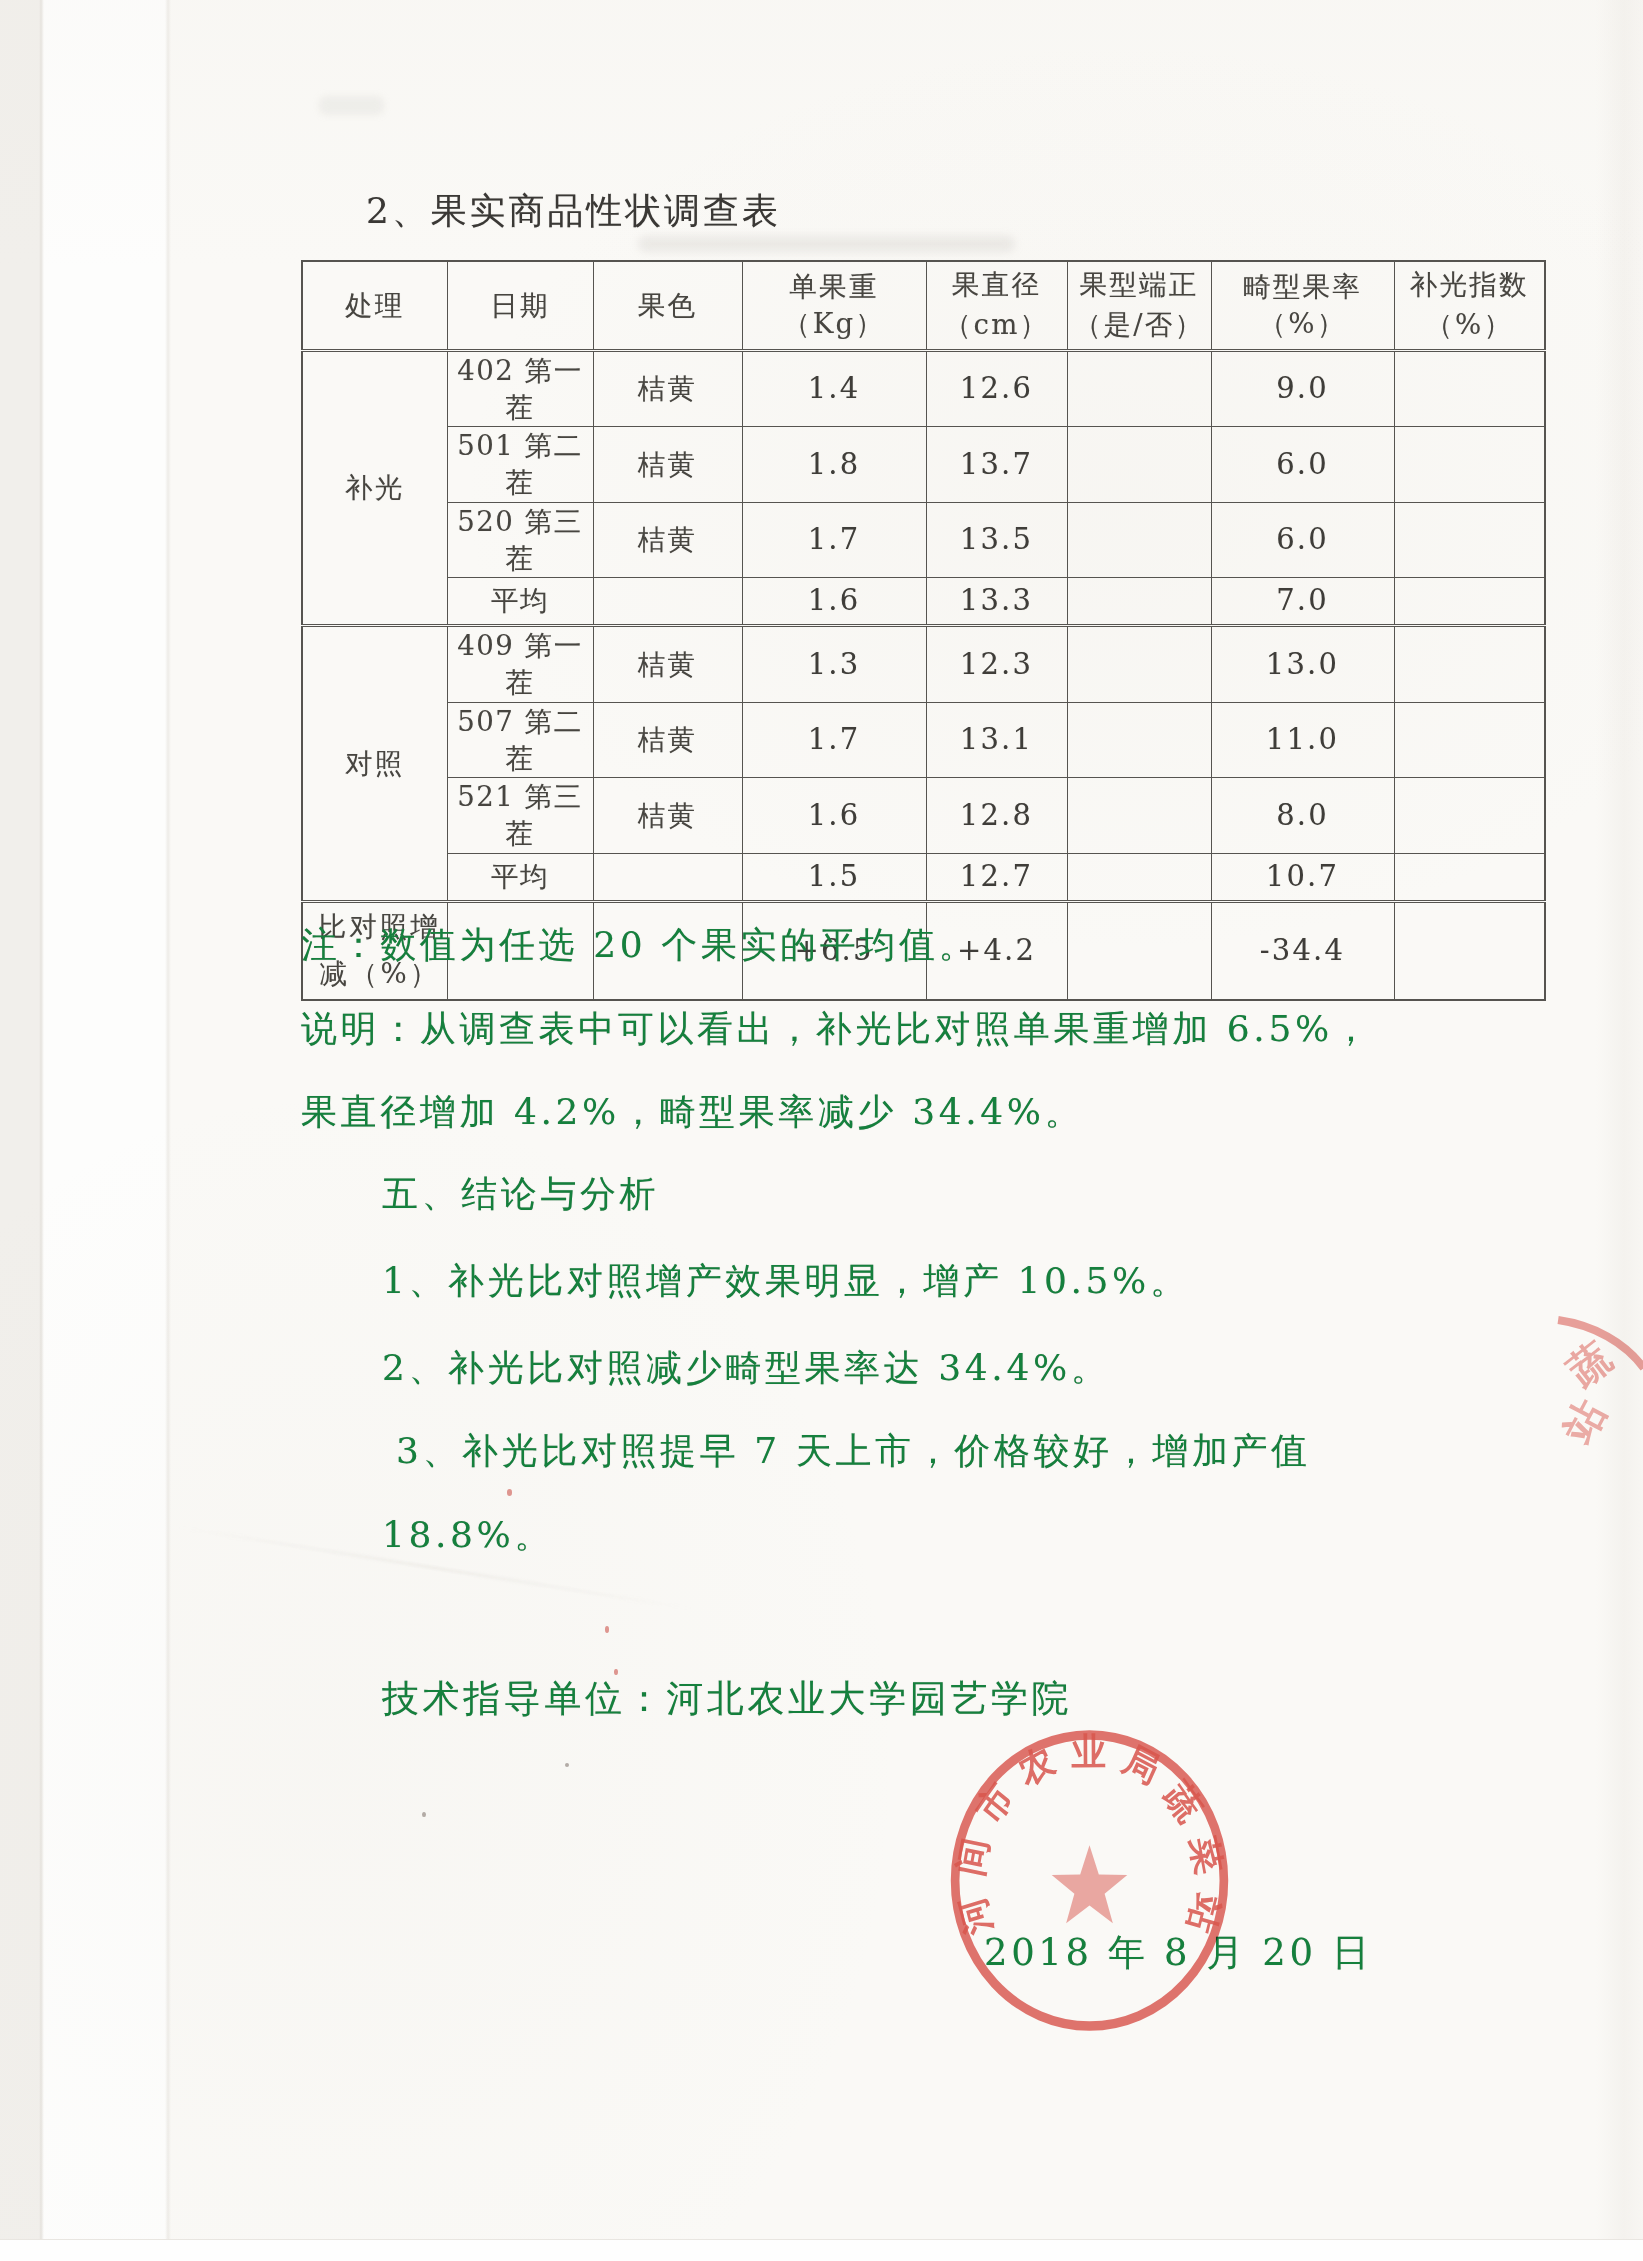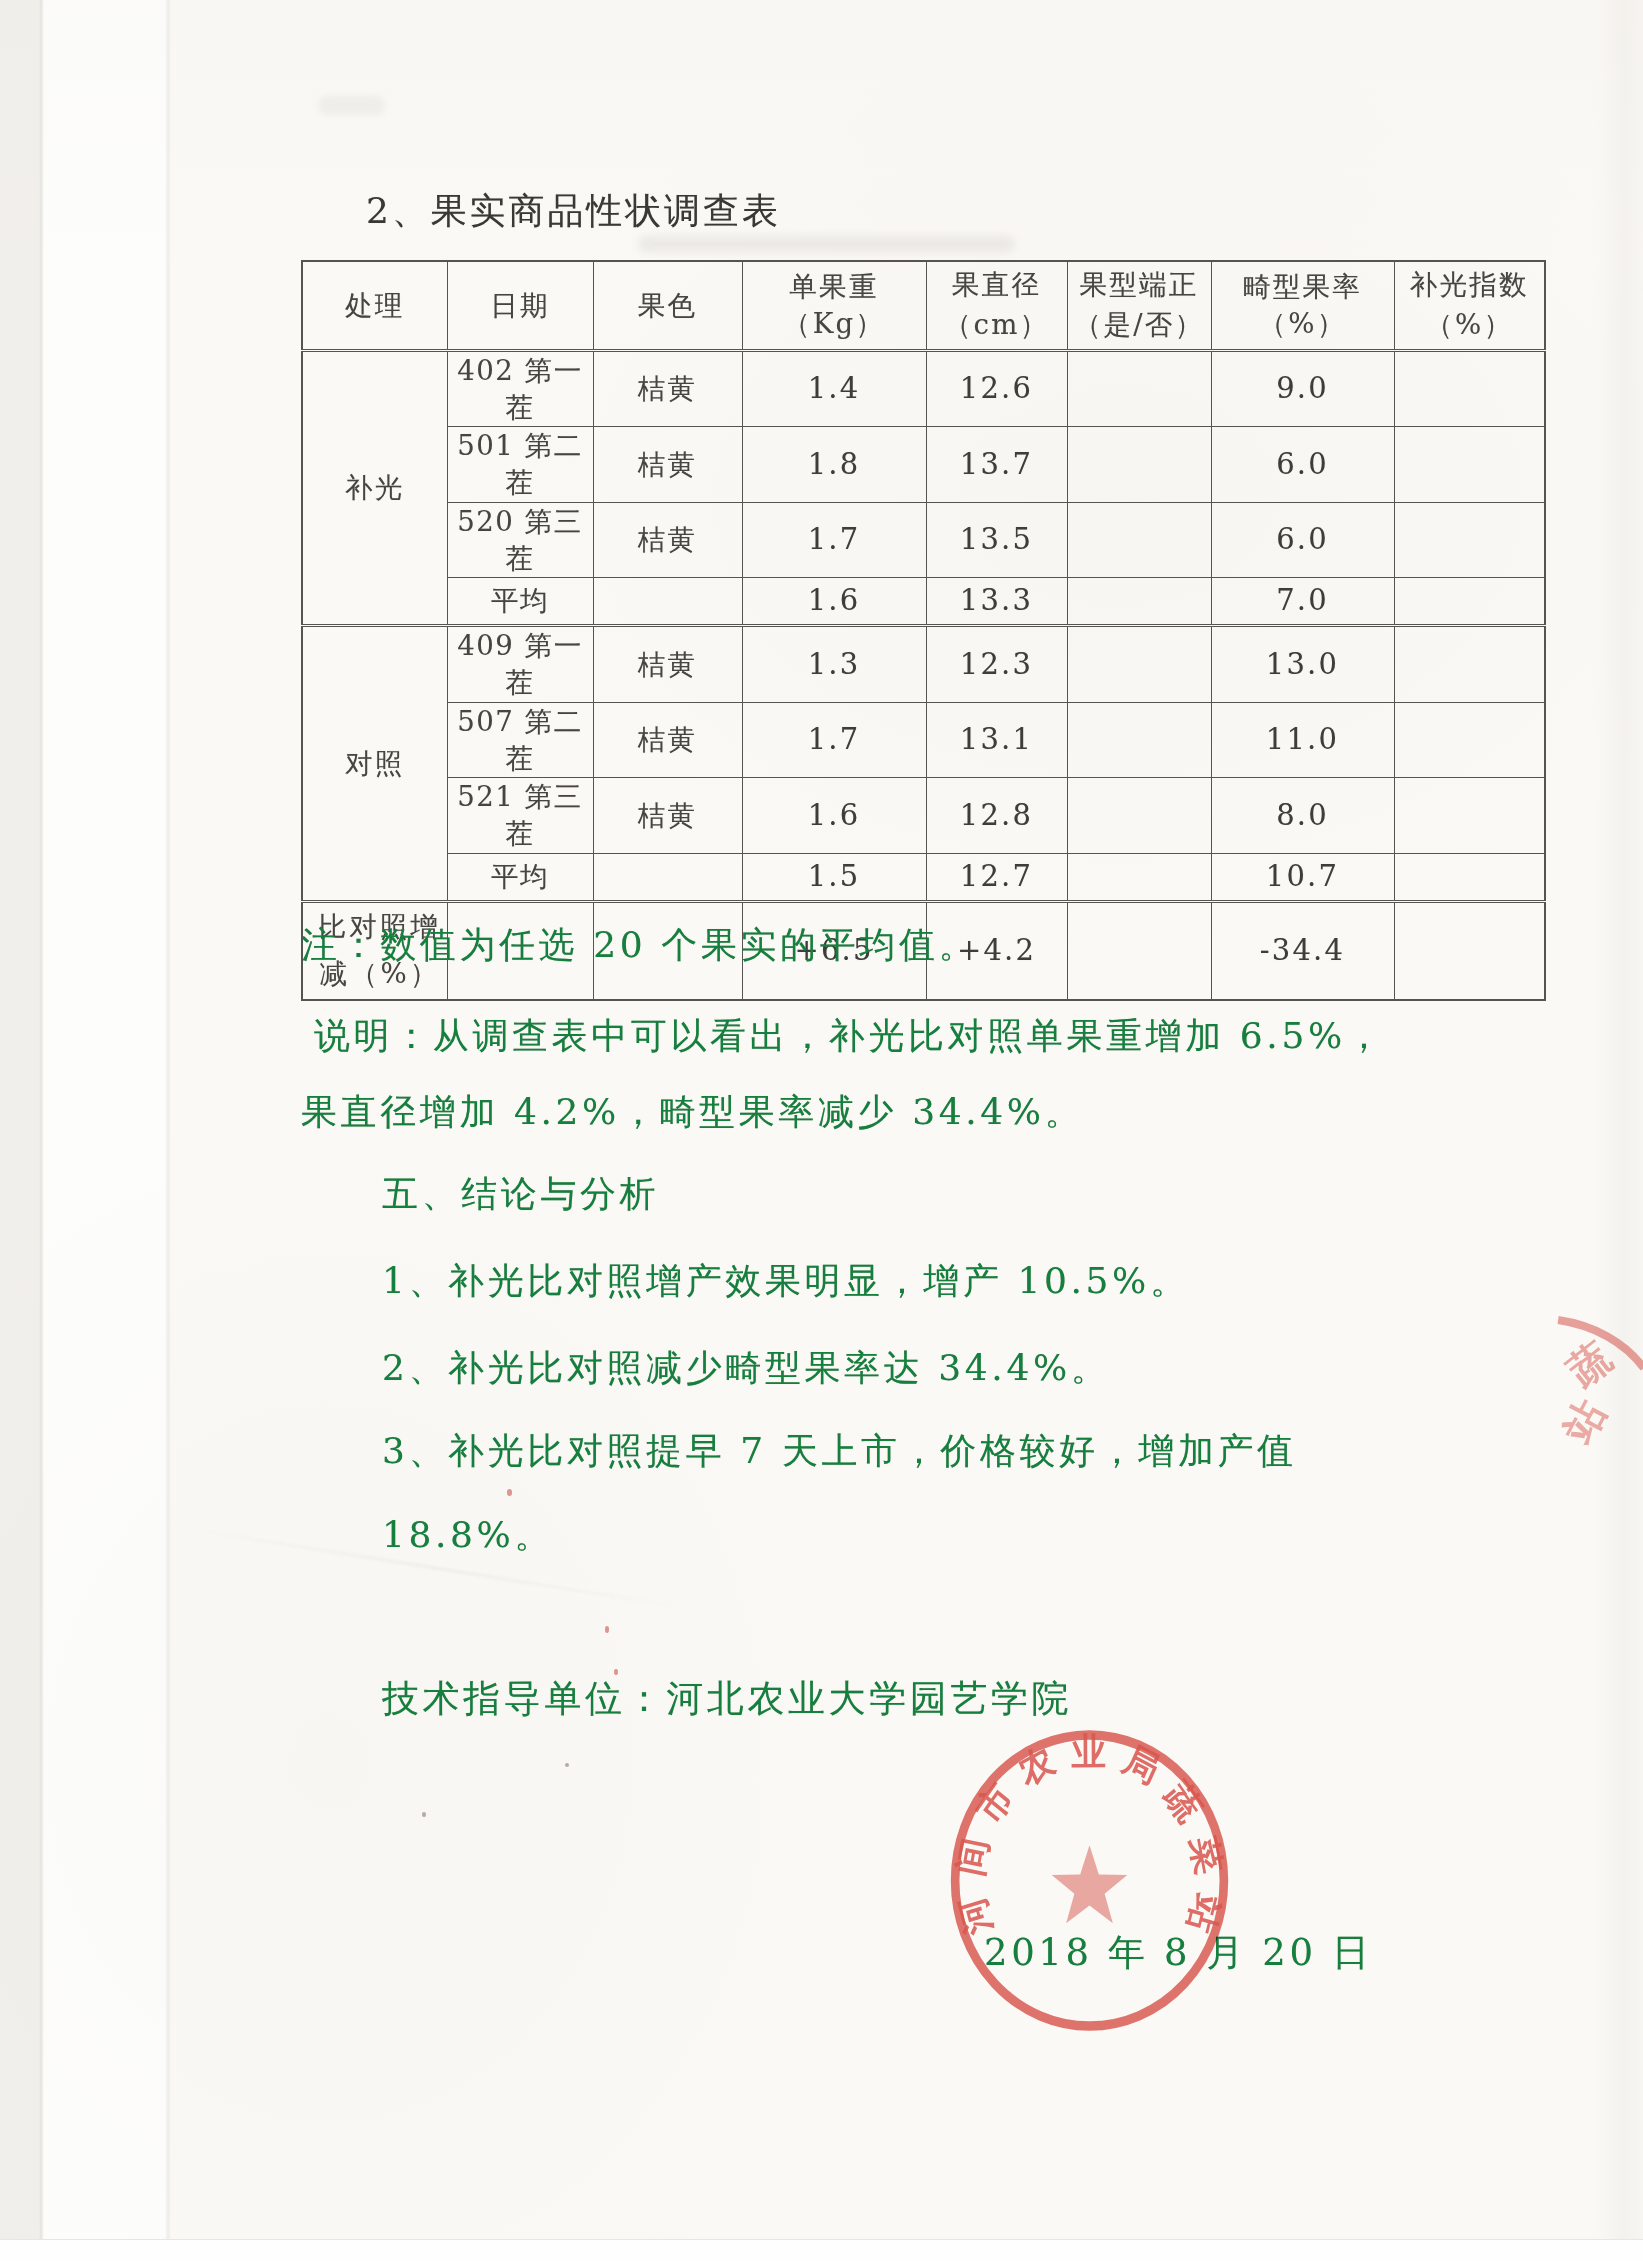--- a/index.html
+++ b/index.html
@@ -239,27 +239,27 @@
       <td class="num">+6.5</td>
       <td class="num">+4.2</td>
       <td></td>
       <td class="num">-34.4</td>
       <td></td>
     </tr>
   </tbody>
     </table>
 
   <div class="body-line" style="left:301px;top:923px;">注：数值为任选 20 个果实的平均值。</div>
-  <div class="body-line" style="left:314px;top:1007px;margin-top:7px;">说明：从调查表中可以看出，补光比对照单果重增加 6.5%，</div>
+  <div class="body-line" style="left:301px;top:1007px;">说明：从调查表中可以看出，补光比对照单果重增加 6.5%，</div>
   <div class="body-line" style="left:301px;top:1090px;">果直径增加 4.2%，畸型果率减少 34.4%。</div>
 
   <div class="body-line" style="left:382px;top:1172px;">五、结论与分析</div>
   <div class="body-line" style="left:382px;top:1259px;">1、补光比对照增产效果明显，增产 10.5%。</div>
   <div class="body-line" style="left:382px;top:1346px;">2、补光比对照减少畸型果率达 34.4%。</div>
-  <div class="body-line" style="left:382px;top:1429px;text-align:right;">3、补光比对照提早 7 天上市，价格较好，增加产值</div>
+  <div class="body-line" style="left:396px;top:1429px;text-align:right;">3、补光比对照提早 7 天上市，价格较好，增加产值</div>
   <div class="body-line" style="left:382px;top:1513px;">18.8%。</div>
 
   <div class="body-line signoff-line" style="left:382px;top:1677px;">技术指导单位：河北农业大学园艺学院</div>
   <div class="body-line signoff-line" style="left:984px;top:1931px;">2018 年 8 月 20 日</div>
 
   <div class="stamp-main">
     <svg width="289" height="313" viewBox="0 0 400 400" preserveAspectRatio="none">
       <g fill="none" stroke="#dd5850" opacity="0.82">
         <circle cx="200" cy="200" r="186" stroke-width="12"></circle>
       </g>

